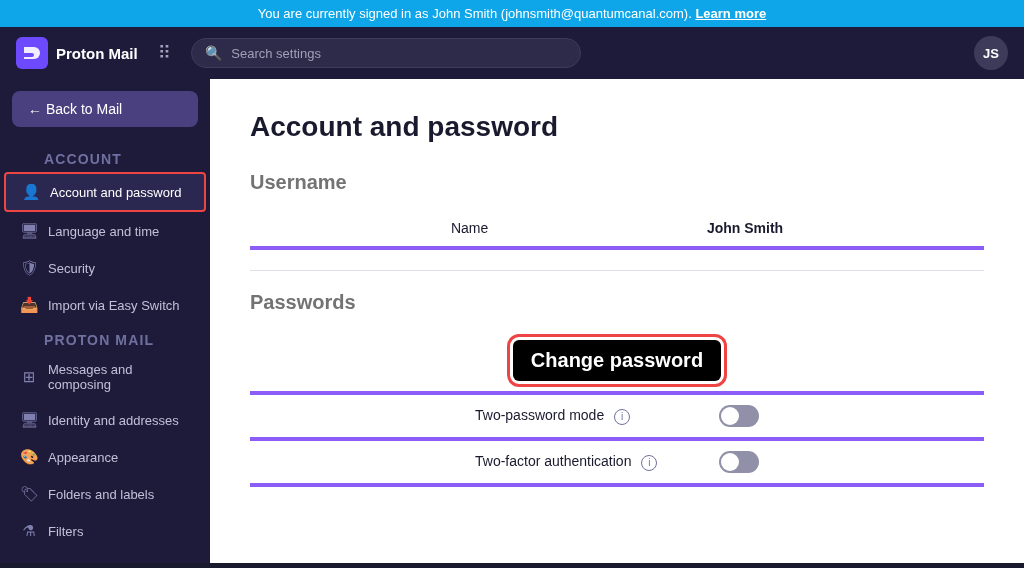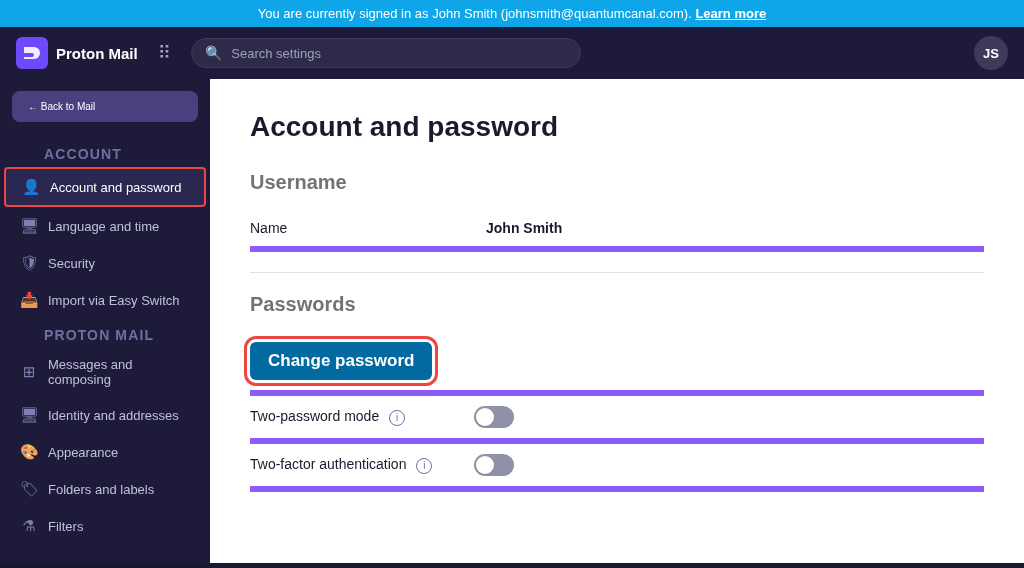--- a/index.html
+++ b/index.html
@@ -100,21 +100,21 @@
       flex-shrink: 0;
       overflow-y: auto;
     }
     .back-btn {
       margin: 0 12px 16px;
       background: #4a4080;
       border: none;
       border-radius: 8px;
       color: #fff;
       padding: 10px 16px;
-      font-size: 10px;
+      font-size: 14px;
       cursor: pointer;
       display: flex;
       align-items: center;
       gap: 8px;
       width: calc(100% - 24px);
     }
     .sidebar-section-label {
       font-size: 14px;
       font-weight: 700;
       color: #7070a0;
@@ -167,46 +167,47 @@
     .section-title {
       font-size: 20px;
       font-weight: 700;
       color: #737373;
       margin-bottom: 16px;
     }
     .setting-row {
       display: flex;
       align-items: center;
       padding: 10px 0;
-      border-bottom: 6px solid #8b5cf6;
-      gap: 4px;
+      border-bottom: 4px solid #8b5cf6;
+      gap: 24px;
+      justify-content: center;
     }
     .setting-label {
       font-size: 14px;
       color: #1a1a2e;
       min-width: 220px;
     }
     .setting-value {
       font-size: 14px;
       font-weight: 700;
       color: #1a1a2e;
       margin-left: 12px;
     }
     .section-divider {
       height: 1px;
       background: #e0e0ec;
       margin: 20px 0;
     }
     .change-password-btn {
-      background: #0369a1;
+      background: #000000;
       color: #fff;
       border: none;
       border-radius: 6px;
       padding: 9px 18px;
-      font-size: 17px;
+      font-size: 20px;
       font-weight: 600;
       cursor: pointer;
       outline: 3px solid #ef4444;
       outline-offset: 3px;
     }
 
     
     .toggle {
       width: 40px;
       height: 22px;

